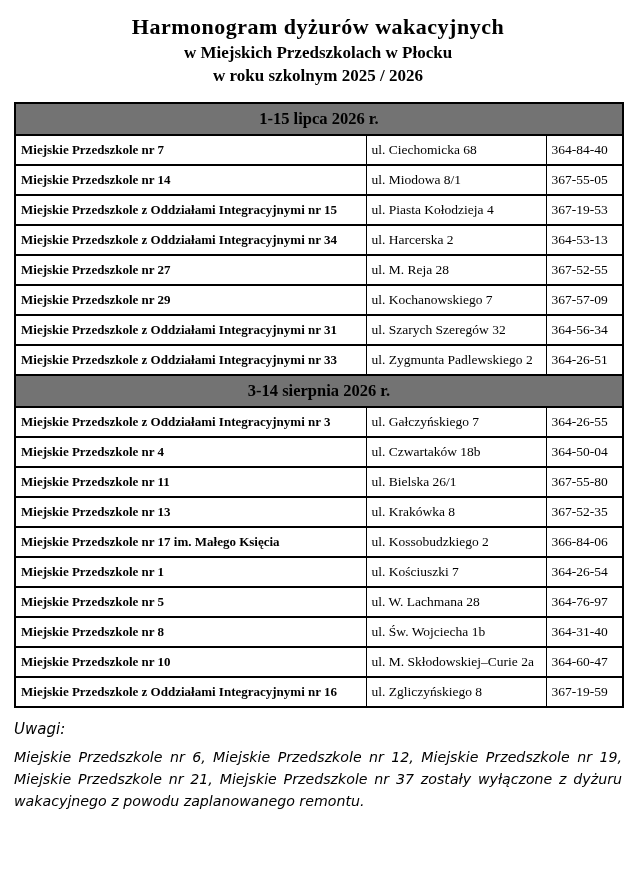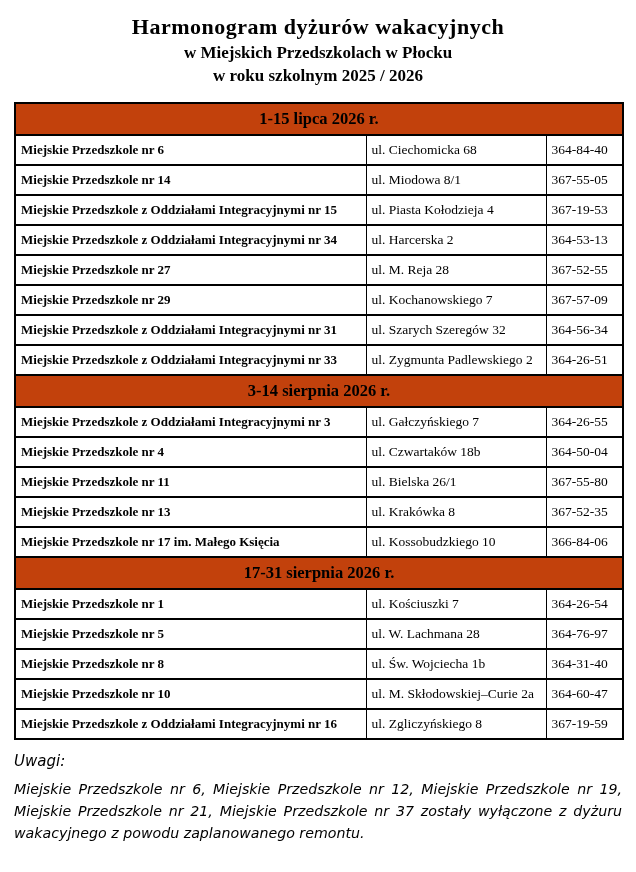--- a/index.html
+++ b/index.html
@@ -46,21 +46,21 @@
     border-right: 1px solid #000000;
     border-top: 2px solid #000000;
     border-bottom: 2px solid #000000;
     padding: 2px 5px;
     vertical-align: middle;
     font-size: 13.5px;
     overflow: hidden;
     white-space: nowrap;
   }
   td.section-header {
-    background: #c2410c;
+    background: #737373;
     text-align: center;
     font-weight: bold;
     font-size: 16.5px;
     height: 26px;
   }
   td.col-name {
     font-weight: bold;
     font-size: 13px;
     height: 24px;
   }
@@ -99,21 +99,21 @@
       <col class="c-name">
       <col class="c-address">
       <col class="c-phone">
     </colgroup>
     <tbody>
     <tr>
       <td colspan="3" class="section-header">1-15 lipca 2026 r.</td>
     </tr>
 
     <tr>
-      <td class="col-name">Miejskie Przedszkole nr 6</td>
+      <td class="col-name">Miejskie Przedszkole nr 7</td>
       <td class="col-address">ul. Ciechomicka 68</td>
       <td class="col-phone">364-84-40</td>
     </tr>
 
 
     <tr>
       <td class="col-name">Miejskie Przedszkole nr 14</td>
       <td class="col-address">ul. Miodowa 8/1</td>
       <td class="col-phone">367-55-05</td>
     </tr>
@@ -178,27 +178,24 @@
     </tr>
 
     <tr>
       <td class="col-name">Miejskie Przedszkole nr 13</td>
       <td class="col-address">ul. Krakówka 8</td>
       <td class="col-phone">367-52-35</td>
     </tr>
 
     <tr>
       <td class="col-name">Miejskie Przedszkole nr 17 im. Małego Księcia</td>
-      <td class="col-address">ul. Kossobudzkiego 10</td>
+      <td class="col-address">ul. Kossobudzkiego 2</td>
       <td class="col-phone">366-84-06</td>
     </tr>
 
-    <tr>
-      <td colspan="3" class="section-header">17-31 sierpnia 2026 r.</td>
-    </tr>
 
     <tr>
       <td class="col-name">Miejskie Przedszkole nr 1</td>
       <td class="col-address">ul. Kościuszki 7</td>
       <td class="col-phone">364-26-54</td>
     </tr>
 
     <tr>
       <td class="col-name">Miejskie Przedszkole nr 5</td>
       <td class="col-address">ul. W. Lachmana 28</td>

